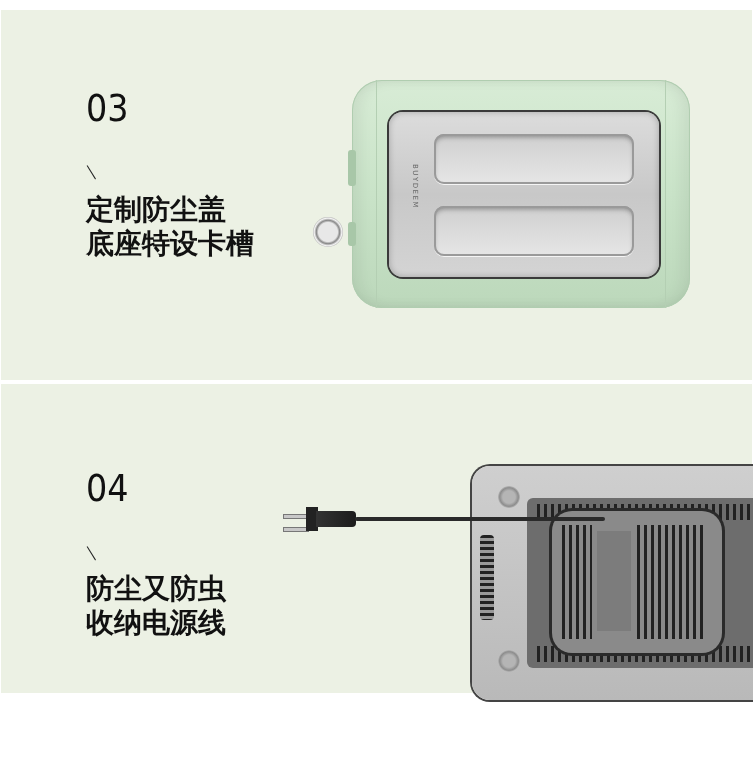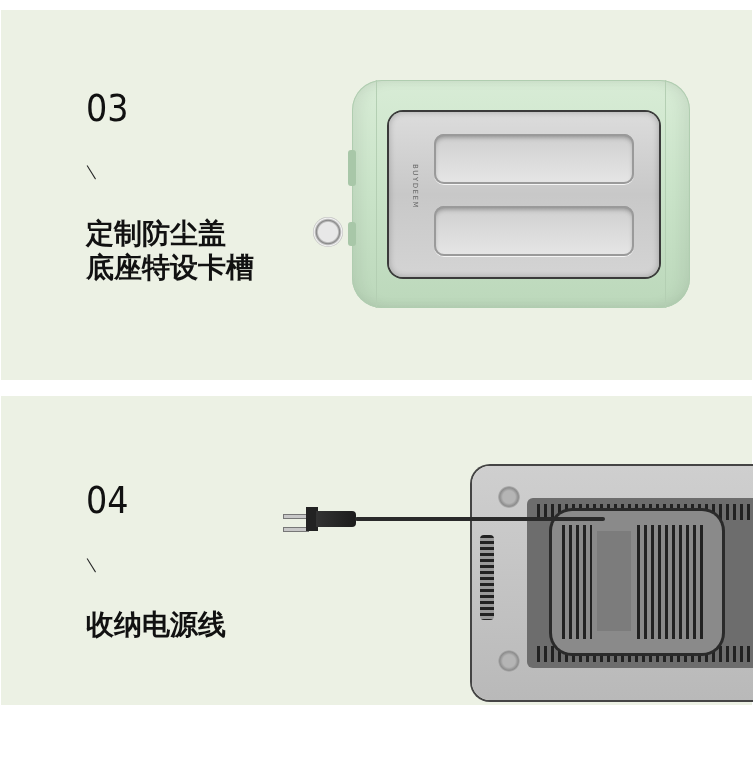--- a/index.html
+++ b/index.html
@@ -1,22 +1,22 @@
 <!DOCTYPE html>
 <html><head>
 <meta charset="utf-8">
 <style>
   html,body{margin:0;padding:0;background:#ffffff;}
   body{width:753px;height:769px;position:relative;overflow:hidden;font-family:"DejaVu Sans","Liberation Sans",sans-serif;}
   .panel{position:absolute;left:1px;width:751px;background:#ecf1e4;overflow:hidden;}
   #p1{top:10px;height:370px;}
-  #p2{top:396px;height:309px;}
+  #p2{top:384px;height:309px;}
   .num{position:absolute;left:85px;font-family:"DejaVu Sans","Liberation Sans",sans-serif;font-size:38px;color:#111;letter-spacing:0px;font-weight:400;transform:scaleX(0.88);transform-origin:left top;}
   .slash{position:absolute;left:86px;width:16px;height:1.2px;background:#222;transform-origin:left center;}
-  .title{position:absolute;left:85px;font-size:28px;line-height:34px;color:#111;font-weight:700;margin-top:24px;}
+  .title{position:absolute;left:85px;font-size:28px;line-height:34px;color:#111;font-weight:700;}
   .title div{white-space:nowrap;}
   
   .toaster{position:absolute;left:352px;top:80px;width:338px;height:228px;background:linear-gradient(180deg,#d8ecd6,#c9e3c8 50%,#bcd8bb);border-radius:30px;box-shadow:inset 0 0 0 1px #b0cdb0, inset 8px 0 14px rgba(0,0,0,.06), inset -8px 0 14px rgba(0,0,0,.06);}
   .toaster .seam{position:absolute;top:0;bottom:0;width:1px;background:#b4cfb3;}
   .lid{position:absolute;left:37px;top:32px;width:270px;height:165px;border-radius:14px;background:linear-gradient(180deg,#dcdcdc,#c8c8c8 50%,#d4d4d4);box-shadow:0 0 0 2px #3a3a3a, inset 0 0 6px rgba(0,0,0,.25);}
   .slot{position:absolute;left:45px;width:200px;height:50px;border-radius:10px;background:linear-gradient(180deg,#cfcfcf,#e6e6e6);box-shadow:inset 0 0 0 2px #9a9a9a, inset 0 3px 5px rgba(0,0,0,.35), 0 1px 0 #f5f5f5;}
   .brand{position:absolute;left:22px;top:52px;font-size:7px;letter-spacing:1.5px;color:#666;writing-mode:vertical-rl;}
   .knob{position:absolute;left:313px;top:217px;width:30px;height:30px;border-radius:50%;background:radial-gradient(circle,#e8e8e8 45%,#888 55%,#f6f6f6 65%,#555 80%);}
   .sidebtn{position:absolute;width:8px;border-radius:3px;background:#a8c7a8;}
   
@@ -53,20 +53,21 @@
   </div>
 </div>
 <div class="sidebtn" style="left:348px;top:150px;height:36px;"></div>
 <div class="sidebtn" style="left:348px;top:222px;height:24px;"></div>
 <div class="knob"></div>
 
 <section class="panel" id="p2">
   <div class="num" style="top:82px;">04</div>
   <div class="slash" style="top:162px;transform:rotate(58deg);"></div>
   <div class="title" style="top:188px;">
+    <div>防尘又防虫</div>
     <div>收纳电源线</div>
   </div>
 </section>
 
 <div class="base">
   <div class="inner">
     <div class="vents" style="left:10px;top:6px;width:220px;height:16px;"></div>
     <div class="vents" style="left:10px;top:148px;width:220px;height:16px;"></div>
   </div>
   <div class="grill">

